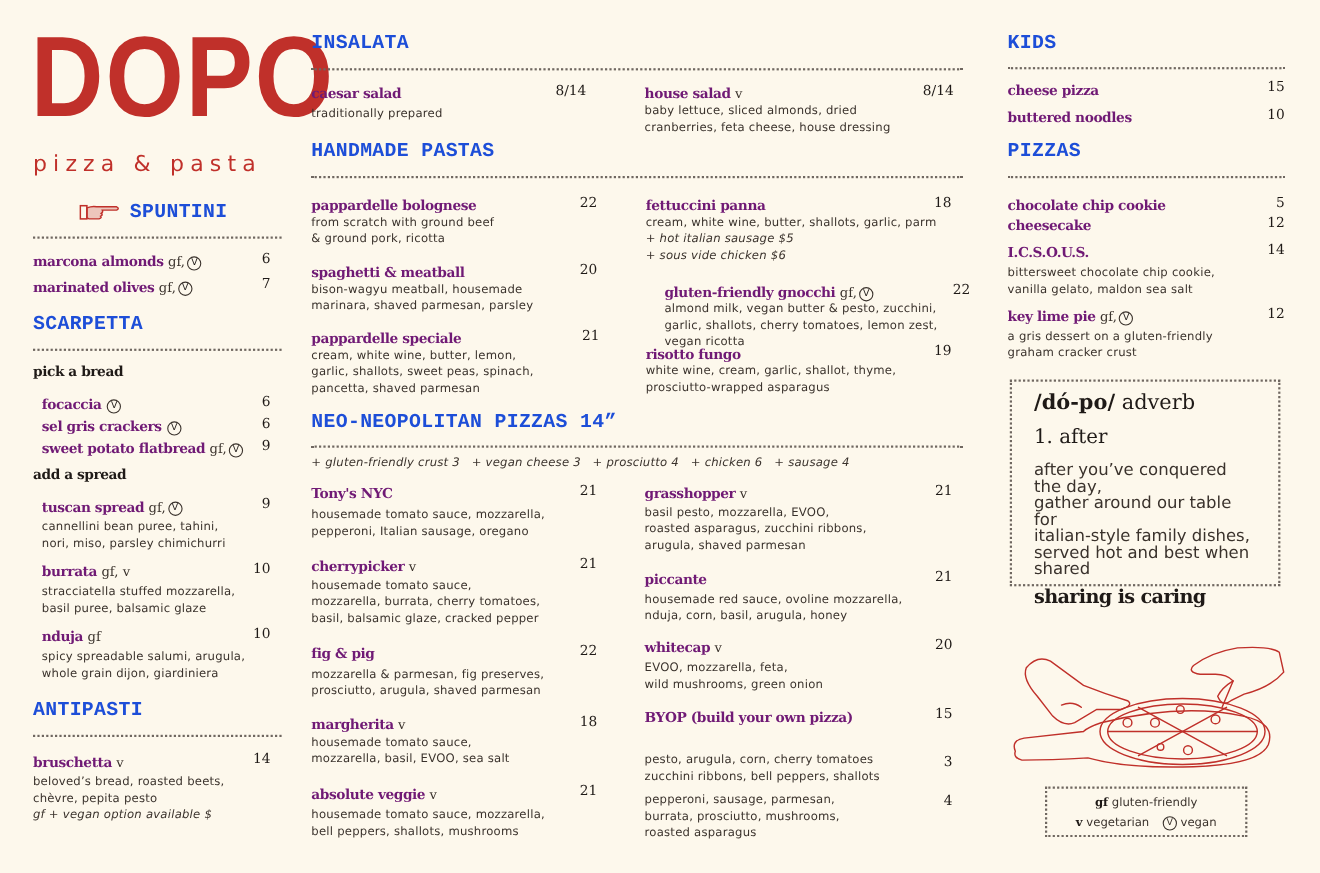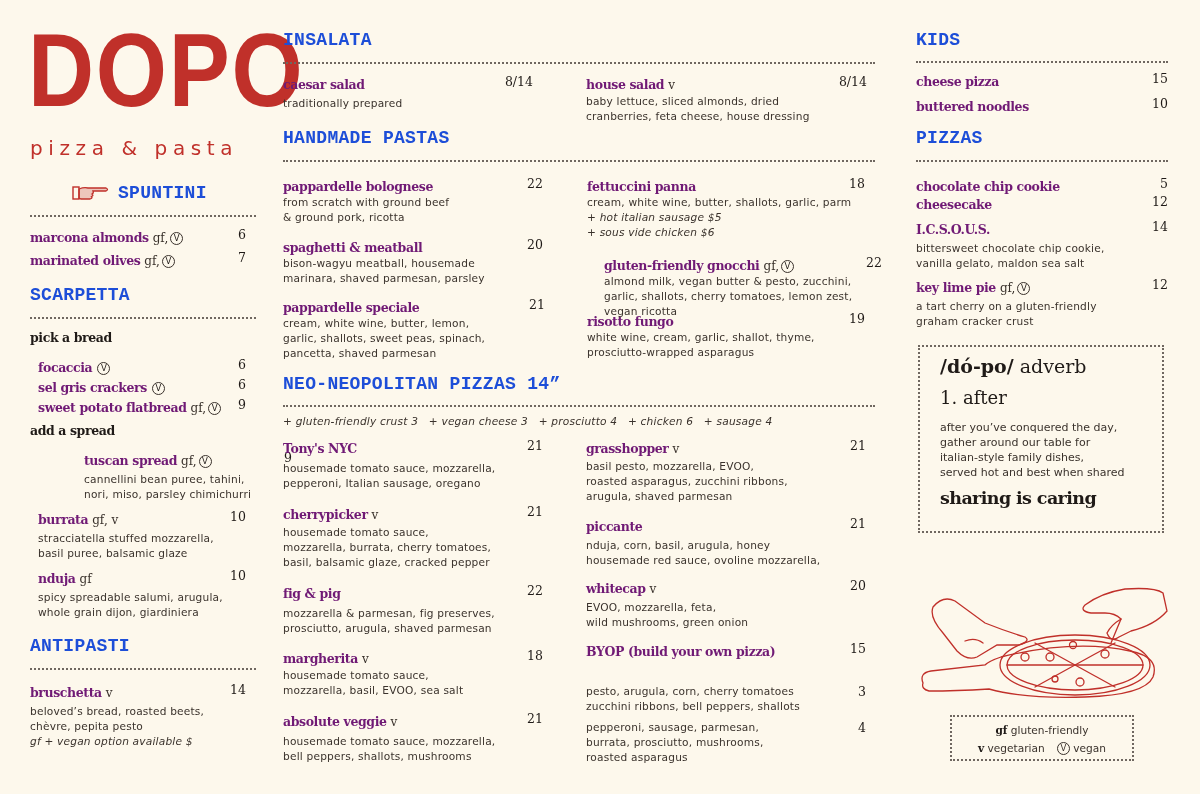--- a/index.html
+++ b/index.html
@@ -103,21 +103,21 @@
     color: #1f1a17;
   }
   .def-word b { font-weight: 700; }
   .def-num {
     font-family: "DejaVu Serif", serif;
     font-size: 18px;
     margin-top: 10px;
   }
   .def-body {
     font-family: "DejaVu Sans", sans-serif;
-    font-size: 11px;
+    font-size: 15px;
     line-height: 15px;
     margin-top: 12px;
     color: #3a322c;
   }
   .def-slogan {
     font-family: "DejaVu Serif", serif;
     font-weight: 700;
     font-size: 17.5px;
     letter-spacing: -0.6px;
     margin-top: 8px;
@@ -171,21 +171,21 @@
   <span class="item-name">sel gris crackers</span><span class="vcirc" style="margin-left:5px">V</span>
   <span class="price" style="right:10px; top:0;">6</span>
 </div>
 <div class="row" style="left:38px; top:397px; width:218px;">
   <span class="item-name">sweet potato flatbread</span><span class="tag">gf,</span><span class="vcirc">V</span>
   <span class="price" style="right:10px; top:0;">9</span>
 </div>
 
 <div class="abs subhead" style="left:30px; top:423px;">add a spread</div>
 
-<div class="row" style="left:38px; top:450px; width:218px;margin-left:46px;">
+<div class="row" style="left:38px; top:450px; width:218px;">
   <span class="item-name">tuscan spread</span><span class="tag">gf,</span><span class="vcirc">V</span>
   <span class="price" style="right:10px; top:0;">9</span>
   <div class="desc" style="margin-top:3px;">
       <div>cannellini bean puree, tahini,</div>
       <div>nori, miso, parsley chimichurri</div>
     </div>
 </div>
 <div class="row" style="left:38px; top:509px; width:218px;">
   <span class="item-name">burrata</span><span class="tag">gf, v</span>
   <span class="price" style="right:10px; top:0;">10</span>
@@ -342,22 +342,22 @@
   <div class="desc" style="margin-top:2px;">
       <div>basil pesto, mozzarella, EVOO,</div>
       <div>roasted asparagus, zucchini ribbons,</div>
       <div>arugula, shaved parmesan</div>
     </div>
 </div>
 <div class="row" style="left:586px; top:516px; width:280px;">
   <span class="item-name">piccante</span>
   <span class="price" style="right:0; top:0;">21</span>
   <div class="desc" style="margin-top:3px; white-space:nowrap;">
+      <div>housemade red sauce, ovoline mozzarella,</div>
       <div>nduja, corn, basil, arugula, honey</div>
-      <div>housemade red sauce, ovoline mozzarella,</div>
     </div>
 </div>
 <div class="row" style="left:586px; top:578px; width:280px;">
   <span class="item-name">whitecap</span><span class="tag">v</span>
   <span class="price" style="right:0; top:0;">20</span>
   <div class="desc" style="margin-top:3px;">
       <div>EVOO, mozzarella, feta,</div>
       <div>wild mushrooms, green onion</div>
     </div>
 </div>
@@ -407,21 +407,21 @@
   <span class="price" style="right:0; top:0;">14</span>
   <div class="desc" style="margin-top:3px;">
       <div>bittersweet chocolate chip cookie,</div>
       <div>vanilla gelato, maldon sea salt</div>
     </div>
 </div>
 <div class="row" style="left:916px; top:277px; width:252px;">
   <span class="item-name">key lime pie</span><span class="tag">gf,</span><span class="vcirc">V</span>
   <span class="price" style="right:0; top:0;">12</span>
   <div class="desc" style="margin-top:3px;">
-      <div>a tart cherry on a gluten-friendly</div>
+      <div>a gris dessert on a gluten-friendly</div>
       <div>graham cracker crust</div>
     </div>
 </div>
 
 <div class="abs defbox">
   <div class="def-word">
     <b>/dó-po/</b>
     <span>adverb</span>
   </div>
   <div class="def-num">1. after</div>

